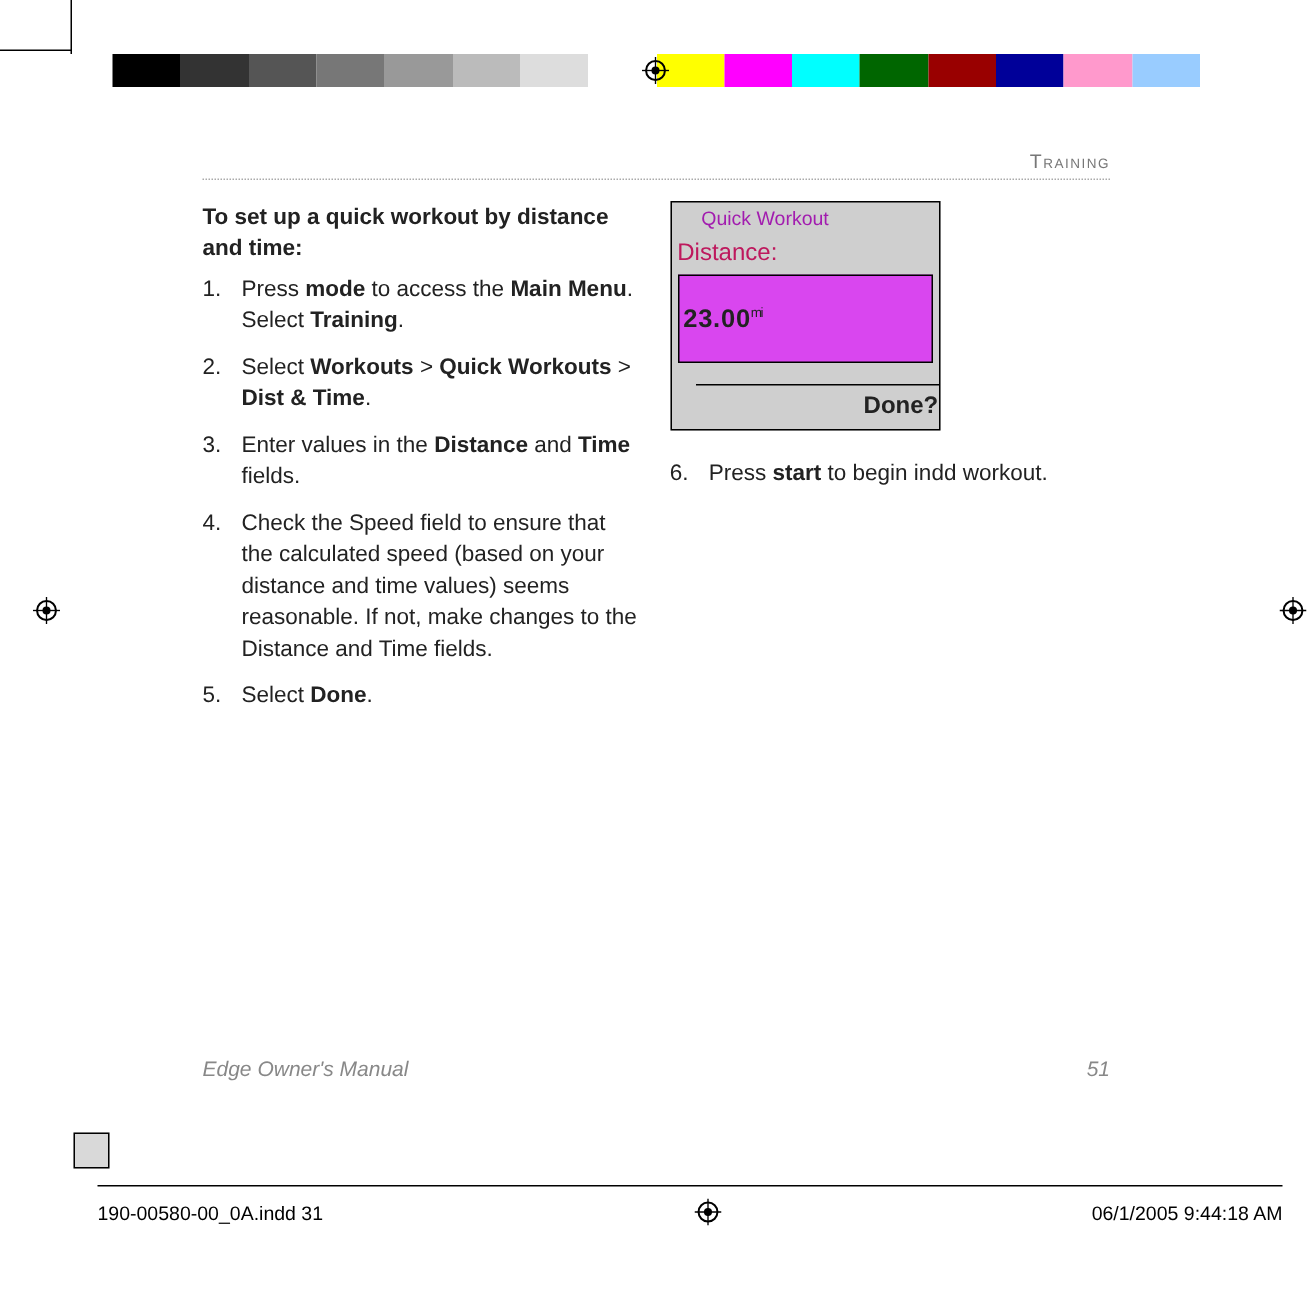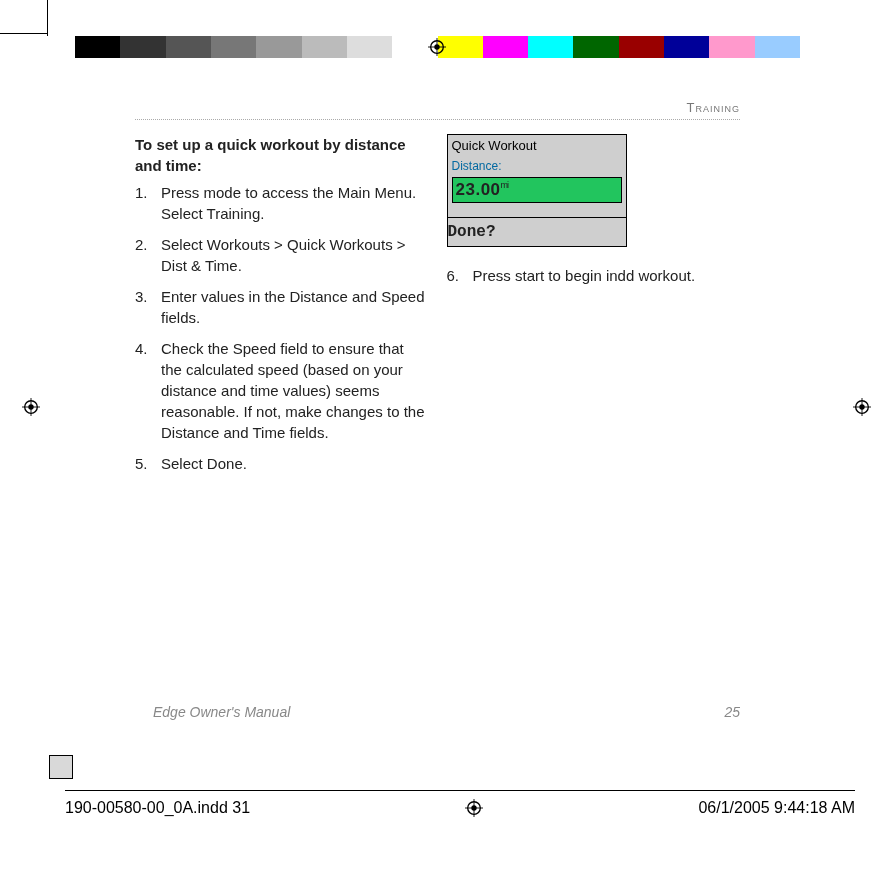--- a/index.html
+++ b/index.html
@@ -42,68 +42,69 @@
     counter-increment: step;
     position:relative;
     padding-left:26px;
     margin-bottom:10px;
   }
   ol.steps > li::before {
     content: counter(step) ".";
     position:absolute;
     left:0; top:0;
   }
-  .bold { font-weight:normal; }
+  .bold { font-weight:bold; }
   .gt { font-weight:normal; }
 
   .device-screen {
     width:180px;
     border:1px solid #000;
     background:#cfcfcf;
     margin:0 auto 18px 0;
     font-family: "Verdana", sans-serif;
   }
   .device-screen .titlebar {
-    font-size:13px; padding:2px 4px; color:#000000;
+    font-size:13px; padding:2px 4px; color:#a21caf;margin-left:16px;
   }
   .device-screen .field-label {
-    font-size:12px; padding:1px 4px; color:#0369a1;
+    font-size:16px; padding:1px 4px; color:#be185d;
   }
   .device-screen .field-value {
-    background:#22c55e; border:1px solid #000;
-    margin:1px 4px 3px 4px; padding:0px 3px;
+    background:#d946ef; border:1px solid #000;
+    margin:1px 4px 3px 4px; padding:17px 3px;
     font-weight:bold; font-size:17px;
     font-family: "Arial Black", Arial, sans-serif;
     letter-spacing:0.5px;
   }
   .device-screen .unit { font-size:9px; font-weight:normal; vertical-align: super; letter-spacing:-1px; }
   .device-screen .done {
     border-top:1px solid #000;
-    text-align:left;
+    text-align:right;
     font-weight:bold;
     font-size:16px;
     padding:3px 0;
     margin-top:14px;
-    font-family: Liberation Mono, monospace;
+    font-family: Liberation Sans, sans-serif;
+    margin-left: 16px;
   }
 
   .footer {
     position:absolute;
-    bottom:0; left:18px; right:0;
+    bottom:0; left:0; right:0;
     display:flex; justify-content:space-between;
     font-style:italic; color:#888; font-size:14px;
   }
 
   .imprint {
     position:absolute;
     top:790px; left:65px; right:20px;
     border-top:1px solid #000;
     padding-top:8px;
     display:flex; justify-content:space-between; align-items:center;
-    font-size:16px; color:#000;
+    font-size:13px; color:#000;
   }
 
   
   .regL { position:absolute; left:22px; top:398px; width:18px; height:18px; }
   .regR { position:absolute; right:4px; top:398px; width:18px; height:18px; }
 
   .bottom-crop-box { position:absolute; left:49px; top:755px; width:24px; height:24px; border:1px solid #000; background:#d9d9d9;}
 </style>
 </head>
 <body>
@@ -161,21 +162,21 @@
     <div class="col">
       <div class="heading">To set up a quick workout by distance and time:</div>
       <ol class="steps">
         <li>
           <span>Press </span><span class="bold">mode</span><span> to access the </span><span class="bold">Main Menu</span><span>. Select </span><span class="bold">Training</span><span>.</span>
         </li>
         <li>
           <span>Select </span><span class="bold">Workouts</span><span class="gt"> &gt; </span><span class="bold">Quick Workouts</span><span class="gt"> &gt; </span><span class="bold">Dist &amp; Time</span><span>.</span>
         </li>
         <li>
-          <span>Enter values in the </span><span class="bold">Distance</span><span> and </span><span class="bold">Speed</span><span> fields.</span>
+          <span>Enter values in the </span><span class="bold">Distance</span><span> and </span><span class="bold">Time</span><span> fields.</span>
         </li>
         <li>
           <span>Check the Speed field to ensure that the calculated speed (based on your distance and time values) seems reasonable. If not, make changes to the Distance and Time fields.</span>
         </li>
         <li>
           <span>Select </span><span class="bold">Done</span><span>.</span>
         </li>
       </ol>
     </div>
 
@@ -189,21 +190,21 @@
 
       <div style="position:relative; padding-left:26px; font-size:15px; line-height:1.4;">
         <span style="position:absolute; left:0;">6.</span>
         <span>Press </span><span class="bold">start</span><span> to begin indd workout.</span>
       </div>
     </div>
   </div>
 
   <div class="footer">
     <span>Edge Owner's Manual</span>
-    <span>25</span>
+    <span>51</span>
   </div>
 </div>
 
 <div class="bottom-crop-box"></div>
 
 <div class="imprint">
   <span>190-00580-00_0A.indd   31</span>
   <span style="width:18px;height:18px;display:inline-block">
     <svg viewBox="0 0 20 20">
         <circle cx="10" cy="10" r="7" fill="none" stroke="#000" stroke-width="1.5"></circle>

